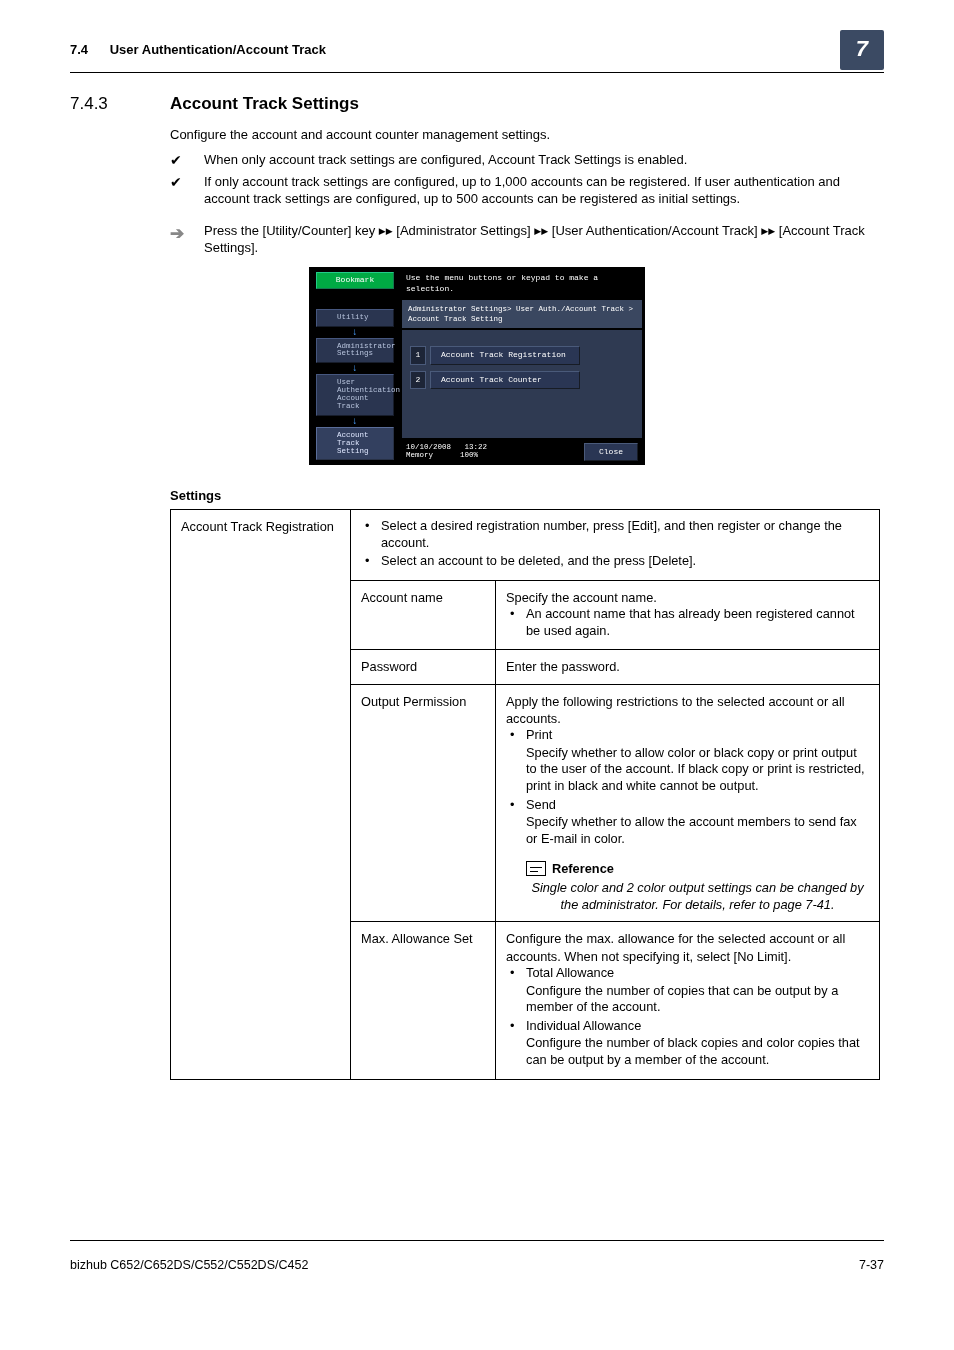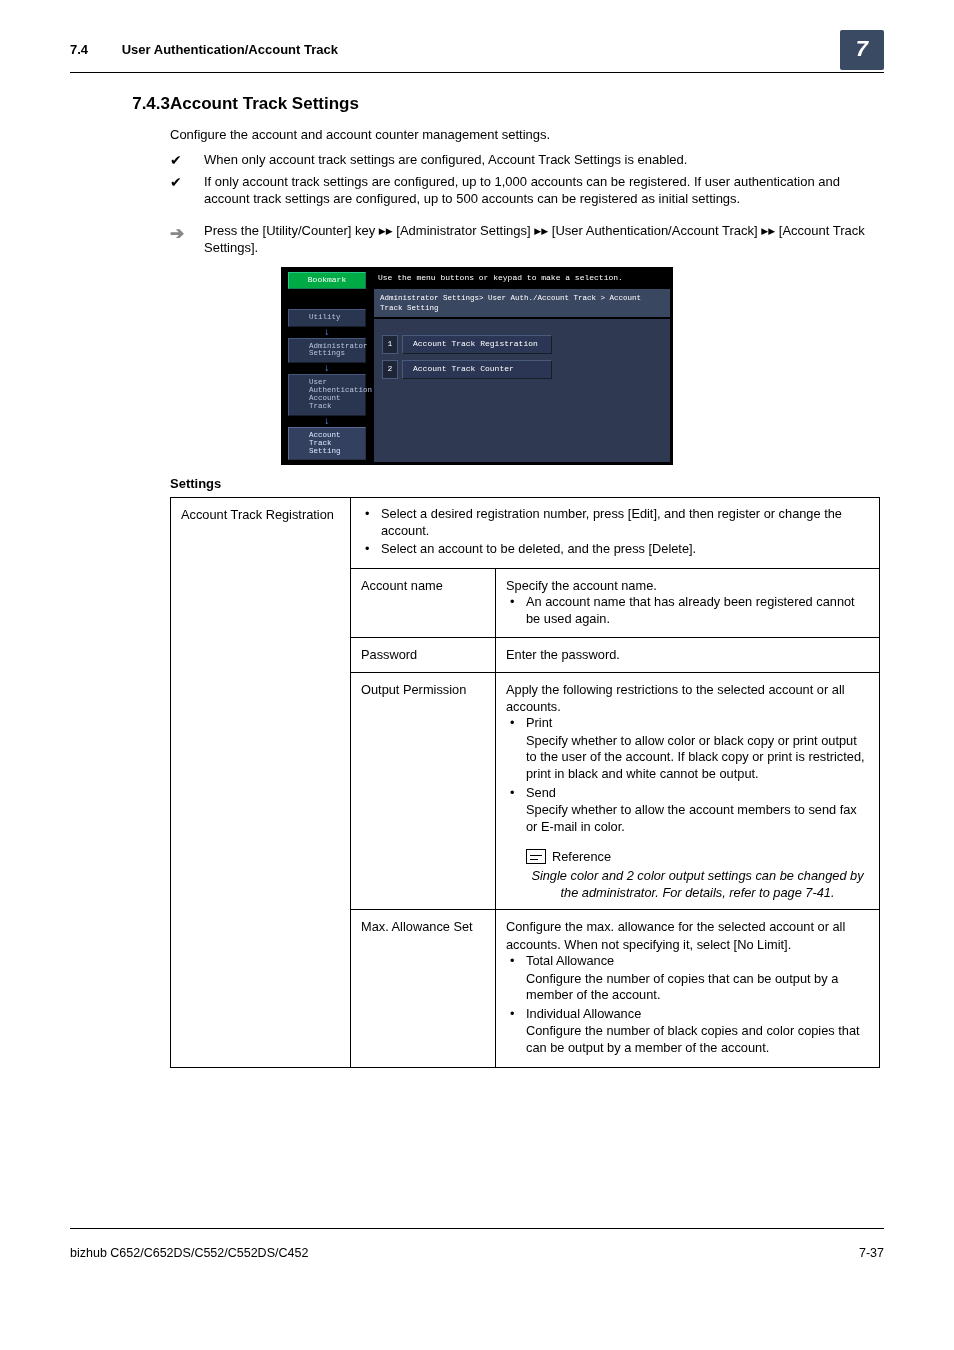--- a/index.html
+++ b/index.html
@@ -1,39 +1,39 @@
 <!DOCTYPE html>
 <html><head>
 <meta charset="utf-8">
 <style>
   * { box-sizing: border-box; margin: 0; padding: 0; }
   body { font-family: Arial, Helvetica, sans-serif; font-size: 13px; color: #000; background: #fff; width: 954px; margin: 0 auto; padding: 30px 70px 20px 70px; line-height: 1.35; }
 
   .header-row { display: flex; align-items: center; border-bottom: 1px solid #000; padding-bottom: 2px; margin-bottom: 20px; }
   .header-left { flex: 1; font-weight: bold; }
-  .header-sec { margin-right: 30px; }
+  .header-sec { margin-right: 18px; }
   .chapter-tab { background: #3b4a63; color: #fff; font-weight: bold; font-style: italic; font-size: 22px; padding: 4px 16px 6px 16px; border-radius: 2px; }
 
   .h3-row { display: flex; margin-bottom: 10px; }
-  .h3-num { width: 100px; font-weight: bold; font-size: 17px; text-align: right; }
+  .h3-num { width: 100px; font-weight: normal; font-size: 17px; }
   .h3-title { font-weight: bold; font-size: 17px; }
 
   .body-indent { margin-left: 100px; }
   .para { margin-bottom: 8px; }
 
   .check-list { list-style: none; margin-bottom: 14px; }
   .check-list li { position: relative; padding-left: 34px; margin-bottom: 4px; }
   .check-list li .ck { position: absolute; left: 0; top: 0; font-size: 14px; }
 
   .arrow-block { position: relative; padding-left: 34px; margin-bottom: 10px; }
   .arrow-block .aw { position: absolute; left: 0; top: 1px; color: #888; font-size: 17px; font-weight: bold; }
   .tri { font-size: 9px; vertical-align: middle; }
 
   
-  .screen-wrap { width: 392px; margin: 8px auto 10px auto; background: #701a75; color: #fff; font-family: "Courier New", monospace; font-size: 8px; border: 1px solid #000; }
+  .screen-wrap { width: 336px; margin: 8px auto 22px auto; background: #701a75; color: #fff; font-family: "Courier New", monospace; font-size: 8px; border: 1px solid #000; }
   .screen-top { display: flex; }
   .screen-left { width: 90px; background: #000; padding: 4px 2px; display: flex; flex-direction: column; align-items: center; gap: 3px; }
   .bookmark-btn { background: #0a4; border: 1px outset #2c8; color: #fff; width: 78px; text-align: center; padding: 2px 0; font-size: 8px; }
   .nav-btn { background: #2a3550; border: 1px outset #46577f; color: #b8c4dd; width: 78px; text-align: left; padding: 4px 20px; font-size: 7.5px; line-height: 1.05; }
   .nav-btn.active { background: #33405f; border: 1px outset #5a6d99; color: #dfe7ff; }
   .nav-arrow { color: #4aa0ff; font-size: 10px; line-height: 0.5; }
 
   .screen-right { flex: 1; background: #000; display: flex; flex-direction: column; }
   .sr-instr { padding: 5px 6px; font-size: 8px; }
   .sr-crumb { background: #3a4760; padding: 4px 6px; font-size: 7.5px; margin: 0 2px; }
@@ -50,21 +50,21 @@
   .settings-title { font-weight: bold; margin-left: 100px; margin-bottom: 4px; }
   table.settings { border-collapse: collapse; margin-left: 100px; width: 710px; font-size: 12.8px; }
   table.settings td { border: 1px solid #000; padding: 8px 10px; vertical-align: top; }
 
   .bullets { list-style: none; }
   .bullets li { position: relative; padding-left: 20px; margin-bottom: 2px; line-height: 1.3; }
   .bullets li::before { content: "•"; position: absolute; left: 4px; top: 0; }
   .sub { display: block; margin-top: 1px; }
 
   .ref-block { margin-top: 12px; margin-left: 20px; }
-  .ref-head { display: flex; align-items: center; gap: 6px; font-weight: normal; margin-bottom: 2px; }
+  .ref-head { display: flex; align-items: center; gap: 6px; font-weight: bold; margin-bottom: 2px; }
   .ref-icon { border: 1.2px solid #000; width: 20px; height: 15px; position: relative; display: inline-block; }
   .ref-icon::before { content: ""; position: absolute; left: 3px; top: 5px; right: 3px; border-top: 1px solid #000; }
   .ref-icon::after { content: ""; position: absolute; left: 3px; top: 9px; width: 8px; border-top: 1px solid #000; }
   .ref-text { font-style: italic; text-align: center; }
 
   .footer-row { display: flex; border-top: 1px solid #000; padding-top: 16px; margin-top: 160px; font-size: 12.5px; }
   .footer-left { flex: 1; }
 </style>
 </head>
 <body>
@@ -117,20 +117,27 @@
       <div class="sr-body">
         <div class="menu-row">
           <div class="menu-num">1</div>
           <div class="menu-txt">Account Track Registration</div>
         </div>
         <div class="menu-row">
           <div class="menu-num">2</div>
           <div class="menu-txt">Account Track Counter</div>
         </div>
       </div>
+      <div class="screen-bottom">
+        <div class="sb-left">
+          <span>10/10/2008</span>&nbsp;&nbsp;&nbsp;<span>13:22</span><br>
+          <span>Memory</span>&nbsp;&nbsp;&nbsp;&nbsp;&nbsp;&nbsp;<span>100%</span>
+        </div>
+        <div class="sb-close">Close</div>
+      </div>
     </div>
   </div>
 </div>
 
 <div class="settings-title">Settings</div>
 <table class="settings">
   <tbody>
       <tr>
     <td rowspan="5" style="width:180px">Account Track Registration</td>
     <td colspan="2">

